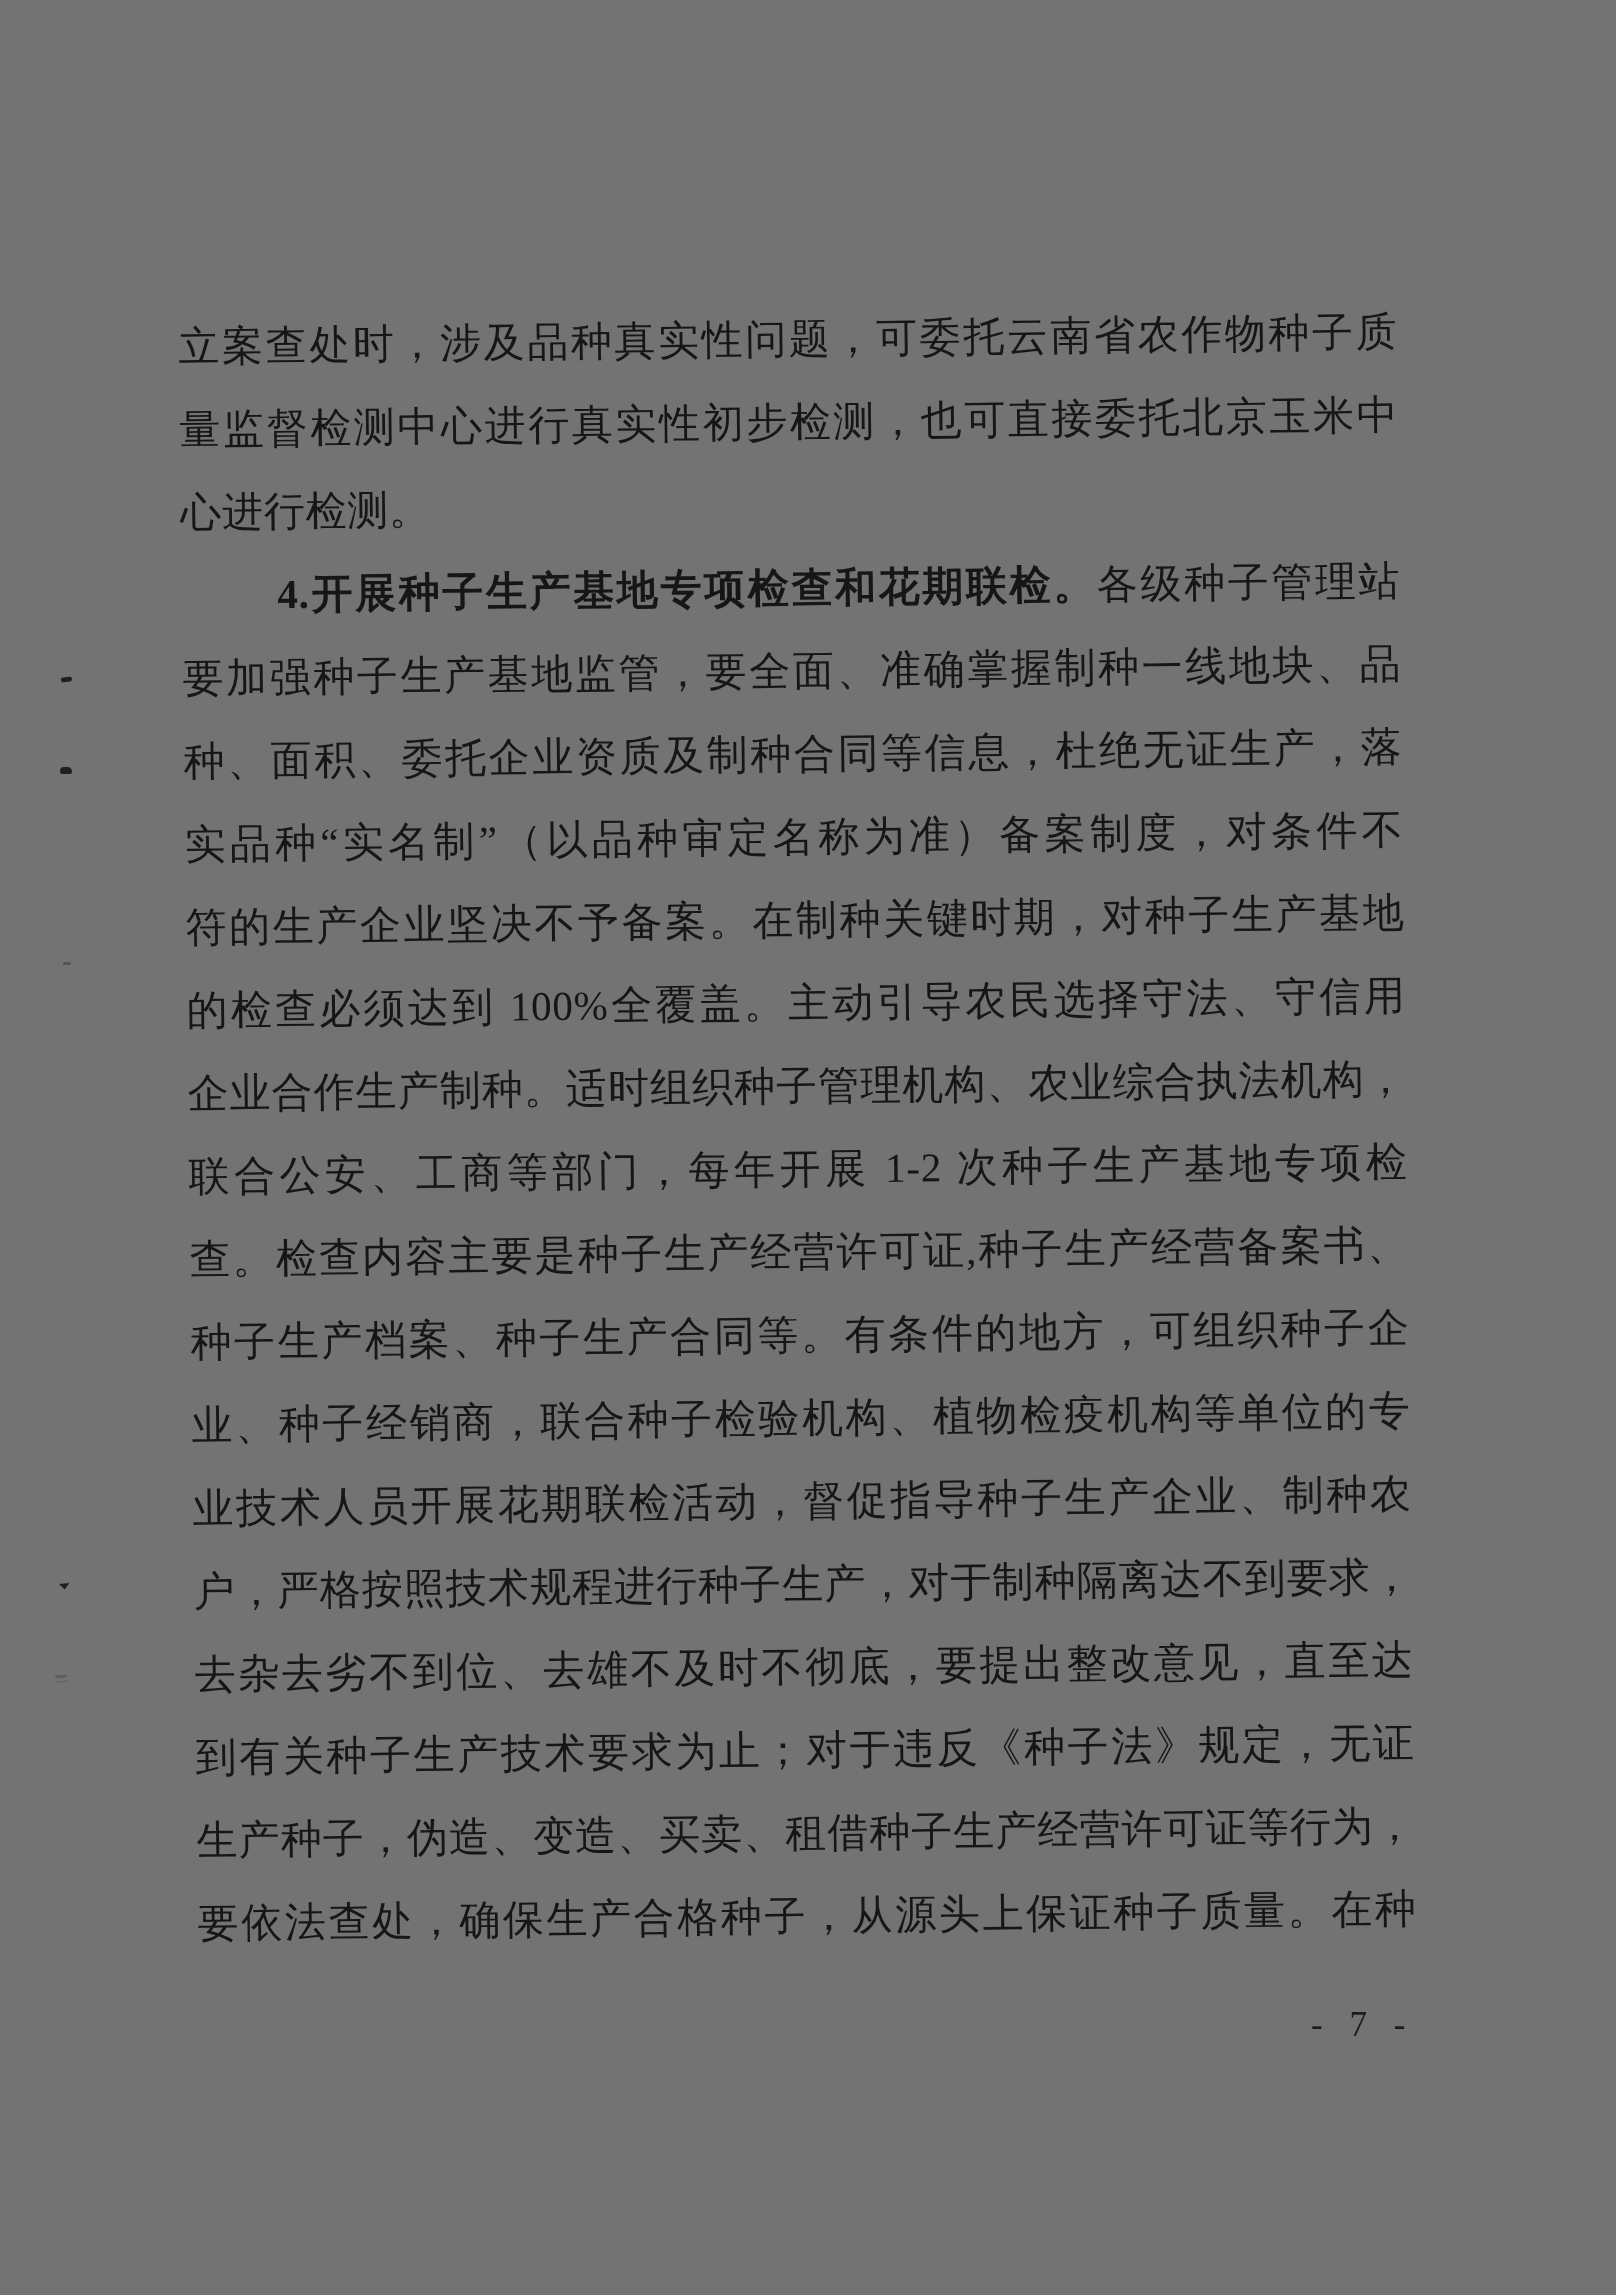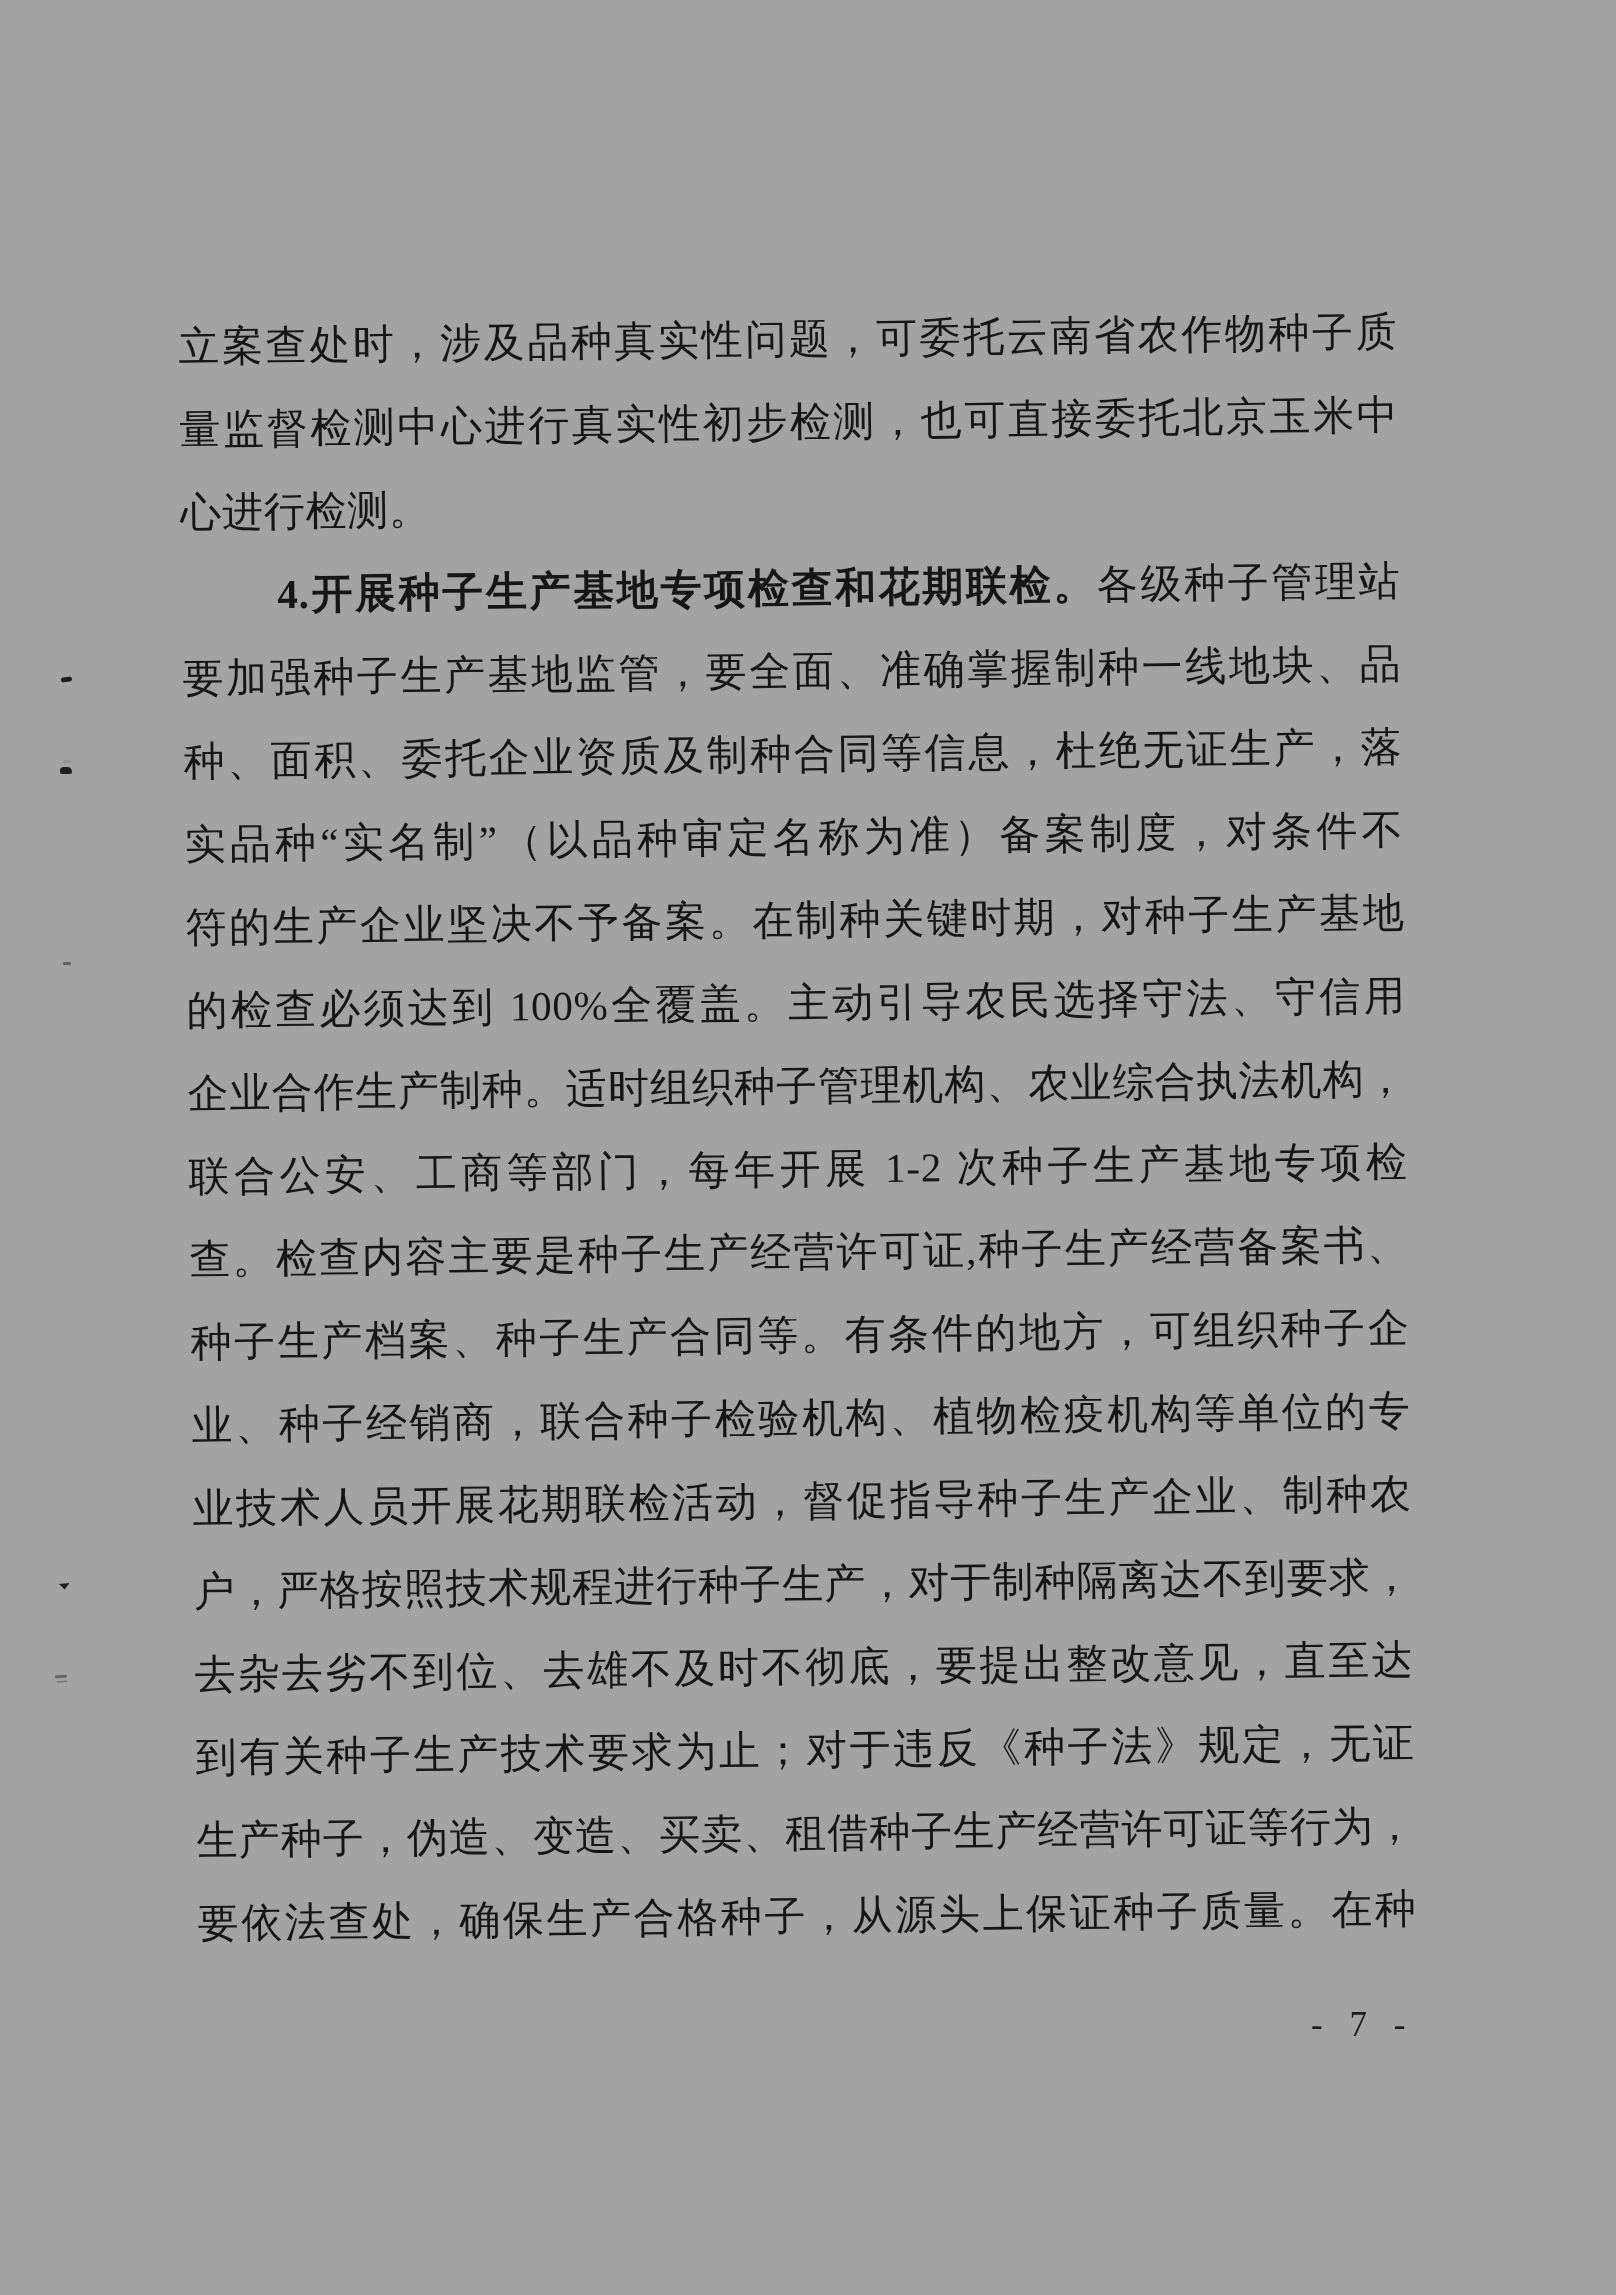--- a/index.html
+++ b/index.html
@@ -5,21 +5,21 @@
   html, body {
     margin: 0;
     padding: 0;
     background: #e8e8e8;
   }
   .page {
     position: relative;
     width: 1616px;
     height: 2295px;
     margin: 0 auto;
-    background: #a3a3a3;
+    background: #737373;
     overflow: hidden;
     color: #161616;
     font-family: "Liberation Serif", "DejaVu Serif", serif;
   }
   .text-block {
     position: absolute;
     left: 188px;
     top: 298px;
     width: 1219px;
     transform: rotate(-0.7deg);

